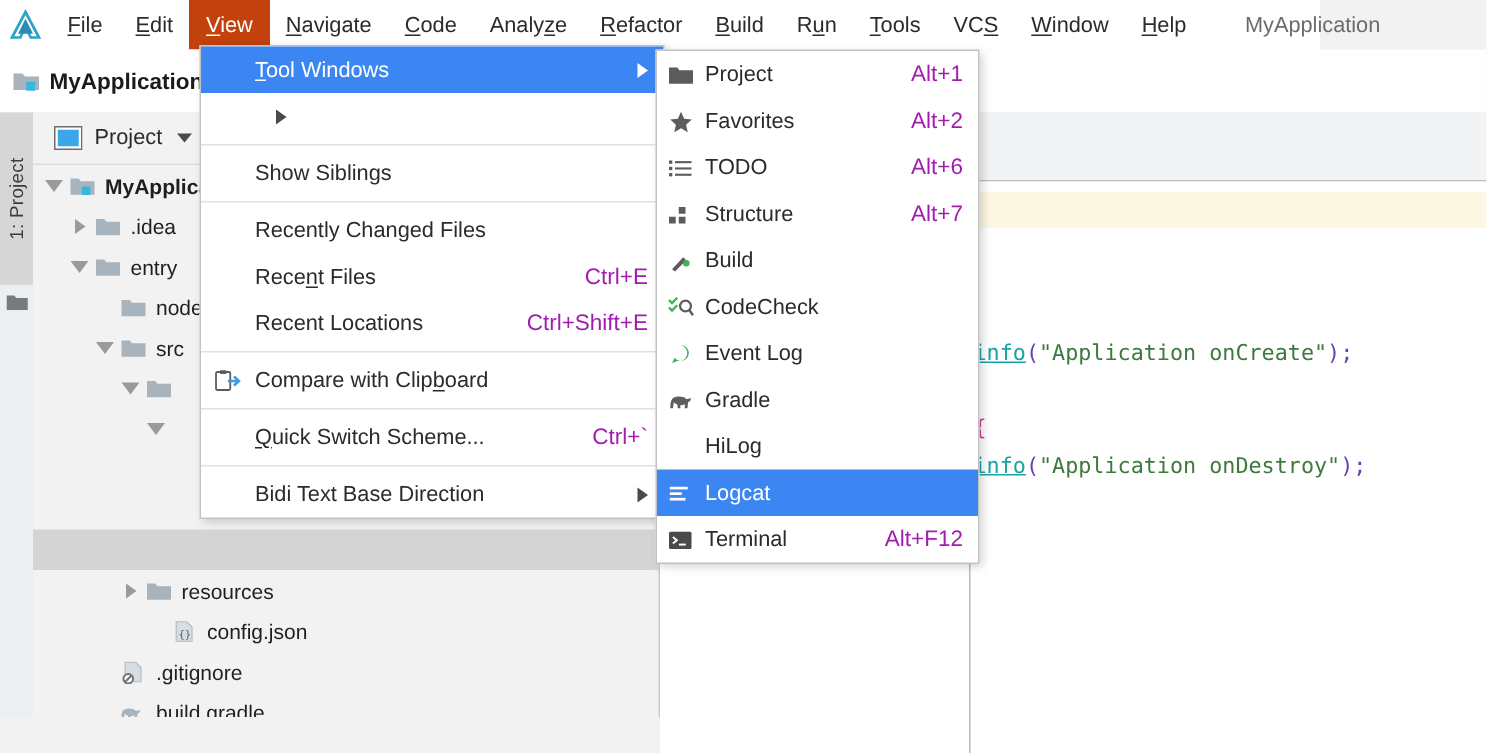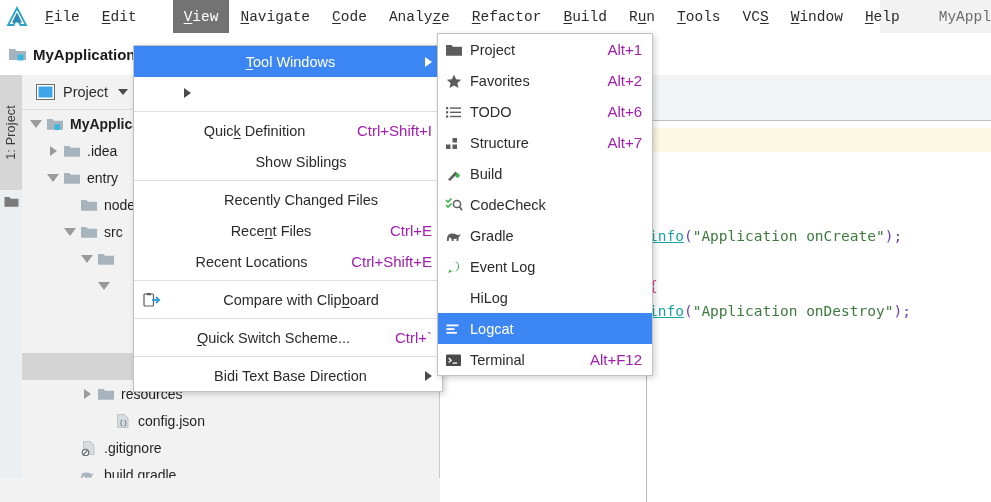--- a/index.html
+++ b/index.html
@@ -18,37 +18,36 @@
 
   
   #app { position: absolute; inset: 0; background: #f2f2f2; }
 
   
   .menubar {
     position: absolute; left: 0; top: 0; width: 880px; height: 33px;
     background: #ffffff;
     display: flex; align-items: center;
     box-sizing: border-box;
-    font-family: Liberation Mono, monospace;
   }
   .logo {
     width: 34px; height: 33px;
     display: flex; align-items: center; justify-content: center;
     flex: 0 0 auto;
   }
   .menu-item {
     height: 33px;
     padding: 0 11px;
     display: flex; align-items: center;
     font-size: 14.5px;
     color: #2b2b2b;
     white-space: nowrap;
     cursor: default;
   }
-  .menu-item.active { background: #737373; color: #ffffff; margin-left: 25px; }
+  .menu-item.active { background: #c2410c; color: #ffffff; }
   .menu-item u { text-decoration: underline; text-underline-offset: 2px; }
   .proj-name {
     margin-left: 28px;
     font-size: 14.5px;
     color: #6b6b6b;
     white-space: nowrap;
   }
 
   
   .toolstrip {
@@ -175,21 +174,21 @@
   
   .menu-popup {
     position: absolute;
     background: #ffffff;
     border: 1px solid #c2c2c2;
     box-shadow: 2px 2px 6px rgba(0,0,0,.18);
     box-sizing: border-box;
     padding: 0;
     z-index: 50;
   }
-  #view-menu { left: 133px; top: 45px; width: 310px; text-align: center; }
+  #view-menu { left: 133px; top: 30px; width: 310px; }
   #tw-menu   { left: 437px; top: 33px; width: 216px; z-index: 60; }
 
   .mrow {
     position: relative;
     height: 31px;
     display: flex; align-items: center;
     padding: 0 10px 0 0;
     font-size: 14.5px;
     color: #2b2b2b;
     white-space: nowrap;
@@ -468,25 +467,20 @@
         <span class="lbl"><u>T</u>ool Windows</span>
         <span class="subarrow"></span>
       </div>
       <div class="mrow">
         <span class="ic"></span>
         <span class="subarrow"></span>
       </div>
       <div class="msep"></div>
       <div class="mrow">
         <span class="ic"></span>
-        <span class="lbl">Quic<u>k</u> Definition</span>
-        <span class="acc">Ctrl+Shift+I</span>
-      </div>
-      <div class="mrow">
-        <span class="ic"></span>
         <span class="lbl">Show Siblings</span>
       </div>
       <div class="msep"></div>
       <div class="mrow">
         <span class="ic"></span>
         <span class="lbl">Recently Changed Files</span>
       </div>
       <div class="mrow">
         <span class="ic"></span>
         <span class="lbl">Rece<u>n</u>t Files</span>
@@ -582,32 +576,32 @@
             <path d="M1,8 l2,2 l3.5,-3.5" stroke="#3fb34f" stroke-width="1.6" fill="none"></path>
             <circle cx="12" cy="7" r="3.6" fill="none" stroke="#5c5c5c" stroke-width="1.5"></circle>
             <line x1="14.6" y1="9.8" x2="17" y2="13.2" stroke="#5c5c5c" stroke-width="1.6"></line>
           </svg>
         </span>
         <span class="lbl">CodeCheck</span>
       </div>
       <div class="mrow">
         <span class="ic">
           <svg width="18" height="16" viewBox="0 0 18 16">
+            <path d="M9,2.2 a5.2,5.2 0 1,1 -4.2,8.3 L3,14 l3.6,-1.4 A5.2,5.2 0 0,0 9,2.2 Z" fill="#3fae4b"></path>
+          </svg>
+        </span>
+        <span class="lbl">Event Log</span>
+      </div>
+      <div class="mrow">
+        <span class="ic">
+          <svg width="18" height="16" viewBox="0 0 18 16">
             <path d="M2,10 q0.5,-4.5 5,-4.6 q3.8,-0.1 5.5,1.6 q1.8,0.3 3,-0.9 q0.3,2.2 -1.8,3 l-0.4,4 h-1.8 l0.1,-2.6 q-1.4,0.6 -3.1,0.6 l0.1,2 h-1.8 l-0.2,-2.4 q-1.6,-0.6 -2.4,-1.6 l-0.6,4 h-1.7 Z" fill="#5c5c5c"></path>
           </svg>
         </span>
         <span class="lbl">Gradle</span>
-      </div>
-      <div class="mrow">
-        <span class="ic">
-          <svg width="18" height="16" viewBox="0 0 18 16">
-            <path d="M9,2.2 a5.2,5.2 0 1,1 -4.2,8.3 L3,14 l3.6,-1.4 A5.2,5.2 0 0,0 9,2.2 Z" fill="#3fae4b"></path>
-          </svg>
-        </span>
-        <span class="lbl">Event Log</span>
       </div>
       <div class="mrow">
         <span class="ic"></span>
         <span class="lbl">HiLog</span>
       </div>
       <div class="mrow hl">
         <span class="ic">
           <svg width="18" height="16" viewBox="0 0 18 16">
             <rect x="1.5" y="3.5" width="12" height="1.8" fill="#ffffff"></rect>
             <rect x="1.5" y="7.2" width="8" height="1.8" fill="#ffffff"></rect>

